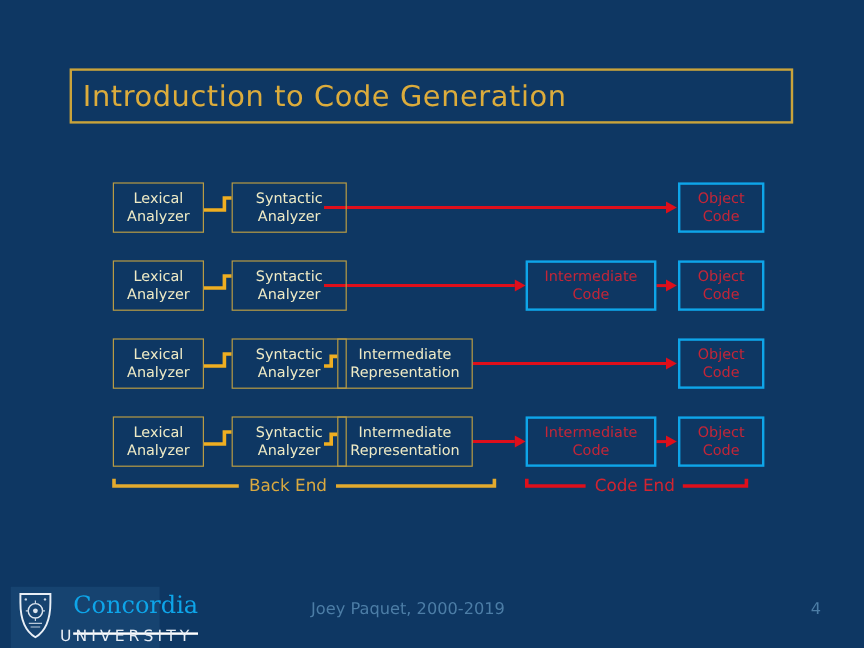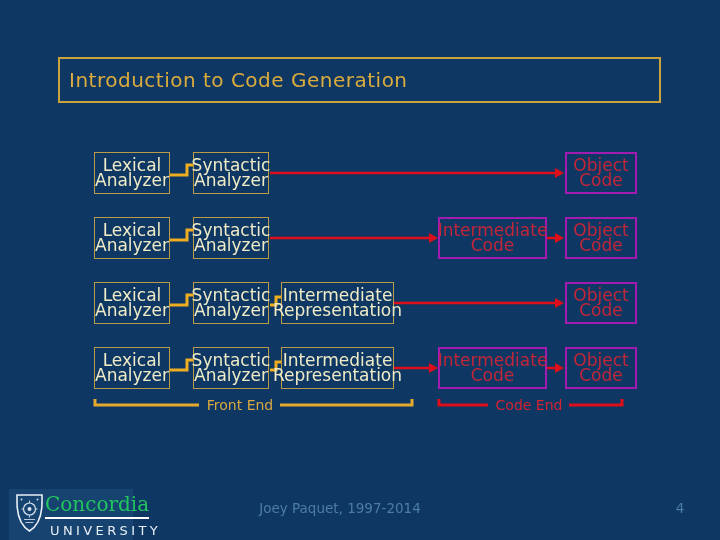--- a/index.html
+++ b/index.html
@@ -7,35 +7,35 @@
     position:relative;width:720px;height:540px;overflow:hidden;
     background:#0E3763;font-family:"DejaVu Sans","Liberation Sans",sans-serif;
   }
   
   .title-box{
     position:absolute;left:58px;top:57px;width:603px;height:46px;
     border:2px solid #C9A33B;box-sizing:border-box;
     display:flex;align-items:center;
   }
   .title-text{
-    color:#DCAC3C;font-size:20px;letter-spacing:0.5px;
+    color:#DCAC3C;font-size:24px;letter-spacing:0.5px;
     padding-left:9px;white-space:nowrap;
   }
   
   .dbox{
     position:absolute;height:42px;box-sizing:border-box;
     display:flex;align-items:center;justify-content:center;
     text-align:center;white-space:pre-line;
-    font-size:17px;line-height:15px;
+    font-size:12px;line-height:15px;
   }
   .gold{border:1.5px solid #B89B44;color:#EFEBC6;}
-  .red{border:2px solid #a21caf;color:#C32638;}
+  .red{border:2px solid #0ea5e9;color:#C32638;}
   .r1{top:152px}.r2{top:217px}.r3{top:282px}.r4{top:347px}
   .c1{left:94px;width:76px}
-  .c2{left:193px;width:76px}
+  .c2{left:193px;width:96px}
   .c3{left:281px;width:113px}
   .c4{left:438px;width:109px}
   .c5{left:565px;width:72px}
   .connectors{position:absolute;left:0;top:0;width:720px;height:540px;pointer-events:none;}
   .gline{stroke:#EFAE21;stroke-width:3;fill:none;}
   .rline{stroke:#DE0F1B;stroke-width:2.5;fill:none;}
   .rhead{fill:#DE0F1B;stroke:none;}
   .gbrace{stroke:#E3AA2E;stroke-width:3;fill:none;}
   .rbrace{stroke:#DE0F1B;stroke-width:3;fill:none;}
   .brace-label{
@@ -44,24 +44,24 @@
   }
   .front{left:198px;color:#D9A940;}
   .back{left:487px;color:#D22430;}
   
   .logo-block{
     position:absolute;left:9px;top:489px;width:124px;height:51px;
     background:#164370;
   }
   .shield{position:absolute;left:6px;top:4px;}
   .logo-name{
-    position:absolute;left:36px;top:3px;
+    position:absolute;left:52px;top:3px;
     font-family:"DejaVu Serif","Liberation Serif",serif;
-    font-size:20px;color:#22c55e;
-    border-bottom:2px solid #FFFFFF;padding-bottom:1px;
+    font-size:20px;color:#0ea5e9;
+    border-bottom:2px solid #FFFFFF;padding-bottom:11px;
     white-space:nowrap;
   }
   .logo-sub{
     position:absolute;left:41px;top:34px;
     font-size:13px;letter-spacing:3.4px;color:#E8EEF5;
     white-space:nowrap;
   }
   .credit{
     position:absolute;left:220px;top:500px;width:240px;text-align:center;
     font-size:13.5px;color:#4C7DA6;white-space:nowrap;
@@ -151,33 +151,33 @@
 Analyzer</div>
   <div class="dbox gold r4 c2">Syntactic
 Analyzer</div>
   <div class="dbox gold r4 c3">Intermediate
 Representation</div>
   <div class="dbox red  r4 c4">Intermediate
 Code</div>
   <div class="dbox red  r4 c5">Object
 Code</div>
 
-  <div class="brace-label front">Front End</div>
+  <div class="brace-label front">Back End</div>
   <div class="brace-label back">Code End</div>
 
   <div class="logo-block">
     <svg class="shield" width="29" height="40" viewBox="0 0 29 40">
       <path d="M2,2 H27 V9 C27,25 22,33.5 14.5,38 C7,33.5 2,25 2,9 Z" fill="none" stroke="#E9EFF6" stroke-width="1.6"></path>
       <circle cx="14.5" cy="16" r="6" fill="none" stroke="#DDE6F0" stroke-width="1.2"></circle>
       <circle cx="14.5" cy="16" r="2" fill="#DDE6F0"></circle>
       <path d="M14.5,7.5 V10 M14.5,22 V24.5 M6.5,16 H9 M20,16 H22.5" stroke="#C9D6E4" stroke-width="1"></path>
       <path d="M9,26.5 H20 M10.5,29.5 H18.5" stroke="#B9C9DA" stroke-width="1"></path>
       <circle cx="6.5" cy="6.5" r="1" fill="#C9D6E4"></circle>
       <circle cx="22.5" cy="6.5" r="1" fill="#C9D6E4"></circle>
     </svg>
     <div class="logo-name">Concordia</div>
     <div class="logo-sub">UNIVERSITY</div>
   </div>
 
-  <div class="credit">Joey Paquet, 1997-2014</div>
+  <div class="credit">Joey Paquet, 2000-2019</div>
   <div class="page-number">4</div>
 
 </div>
 
 </body></html>

